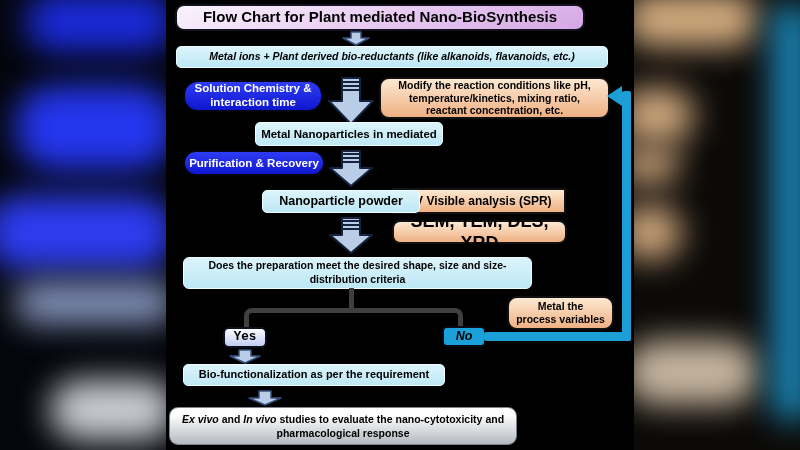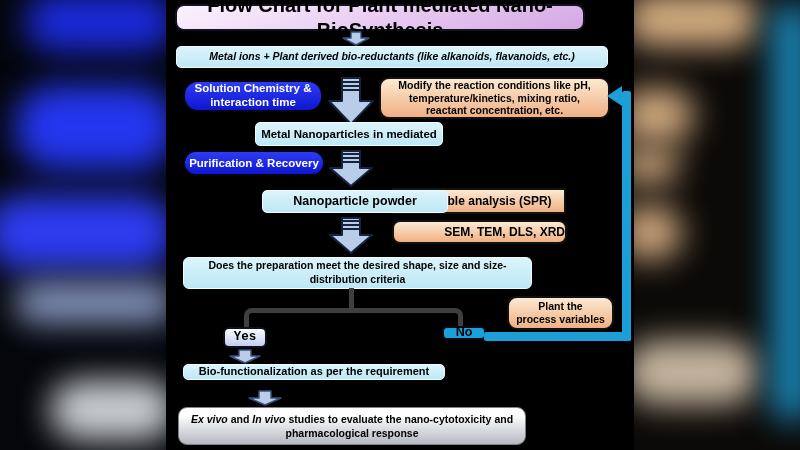--- a/index.html
+++ b/index.html
@@ -5,21 +5,21 @@
   html,body{margin:0;padding:0;background:#000;}
   .stage{position:relative;width:800px;height:450px;background:#000;overflow:hidden;
          font-family:"Liberation Sans",sans-serif;font-weight:bold;}
   .band{position:absolute;top:0;height:450px;overflow:hidden;}
   .band .blob{position:absolute;filter:blur(16px);border-radius:40px;}
   .box{position:absolute;box-sizing:border-box;display:flex;align-items:center;justify-content:center;
        text-align:center;color:#000;line-height:1.25;}
   .prelines{white-space:pre-line;}
   .nowrap{white-space:nowrap;}
   .titlebox{background:linear-gradient(160deg,#fbf4fd 0%,#e7c8f1 55%,#d5a7e4 100%);
-            border:2px solid #121220;border-radius:9px;font-size:20px;}
+            border:2px solid #121220;border-radius:9px;font-size:15px;}
   .lblue{background:linear-gradient(180deg,#dcf4fc,#bde8f5);border:1px solid #eefbff;border-radius:5px;}
   .bluebox{background:linear-gradient(180deg,#2e3cf4,#0f16d0);border:2px solid #05050f;
            border-radius:15px;color:#fff;align-items:center;}
   .orangebox{background:linear-gradient(180deg,#fde9d2,#efb083);border:2px solid #111;border-radius:10px;}
   .yesbox{background:linear-gradient(180deg,#fcfdff,#c3cdf1);border:2px solid #10101c;border-radius:6px;font-size:12.5px;font-family:Liberation Mono, monospace;}
   .nobox{background:#1ba1da;border:2px solid #0a0a14;border-radius:5px;font-size:12.5px;}
   .finalbox{background:linear-gradient(180deg,#fefefe 20%,#b4b9c0);border:1px solid #7e838a;border-radius:9px;}
   .arrow{position:absolute;}
   .cline{position:absolute;background:#1b9fd6;}
   .branch{position:absolute;border-top:5px solid #3f3f3f;border-left:5px solid #3f3f3f;
@@ -94,70 +94,70 @@
     <path d="M14 1 H32 V18 H44 L23 36 L2 18 H14 Z" fill="#b9cde9" stroke="#16233f" stroke-width="2" stroke-linejoin="round"></path>
     <line x1="14" y1="4" x2="32" y2="4" stroke="#16233f" stroke-width="2"></line>
     <line x1="14" y1="8" x2="32" y2="8" stroke="#16233f" stroke-width="2"></line>
     <line x1="14" y1="12" x2="32" y2="12" stroke="#16233f" stroke-width="2"></line>
   </svg>
 
   <div class="box orangebox" style="left:392px;top:152px;width:174px;height:26px;font-size:12px;border-radius:0;margin-top:36px;">
     <span>UV Visible analysis (SPR)</span>
   </div>
 
-  <div class="box lblue" style="left:262px;top:190px;width:186px;height:23px;font-size:12.5px;">
+  <div class="box lblue" style="left:262px;top:190px;width:158px;height:23px;font-size:12.5px;">
     <span>Nanoparticle powder</span>
   </div>
 
 
   <svg class="arrow" style="left:328px;top:217px;" width="46" height="38" viewBox="0 0 46 38">
     <path d="M14 1 H32 V18 H44 L23 36 L2 18 H14 Z" fill="#b9cde9" stroke="#16233f" stroke-width="2" stroke-linejoin="round"></path>
     <line x1="14" y1="4" x2="32" y2="4" stroke="#16233f" stroke-width="2"></line>
     <line x1="14" y1="8" x2="32" y2="8" stroke="#16233f" stroke-width="2"></line>
     <line x1="14" y1="12" x2="32" y2="12" stroke="#16233f" stroke-width="2"></line>
   </svg>
 
-  <div class="box orangebox" style="left:392px;top:220px;width:175px;height:24px;font-size:12px;border-radius:8px;justify-content:flex-end;">
+  <div class="box orangebox" style="left:392px;top:220px;width:175px;height:24px;font-size:18px;border-radius:8px;justify-content:flex-end;">
     <span>SEM, TEM, DLS, XRD</span>
   </div>
 
   <div class="box lblue prelines" style="left:183px;top:257px;width:349px;height:32px;font-size:10.5px;line-height:1.3;border-radius:6px;">
     <span>Does the preparation meet the desired shape, size and size-
 distribution criteria</span>
   </div>
 
   <div class="stub" style="left:349px;top:288px;width:5px;height:22px;"></div>
   <div class="branch" style="left:244px;top:308px;width:219px;height:19px;"></div>
 
   <div class="box yesbox" style="left:223px;top:327px;width:44px;height:21px;">
     <span>Yes</span>
   </div>
 
   <svg class="arrow" style="left:228px;top:349px;" width="34" height="15" viewBox="0 0 34 15">
     <path d="M11 1 H23 V7 H32 L17 14 L2 7 H11 Z" fill="#b9cde9" stroke="#36507c" stroke-width="1.5" stroke-linejoin="round"></path>
   </svg>
 
-  <div class="box nobox" style="left:442px;top:326px;width:44px;height:14px;">
+  <div class="box nobox" style="left:442px;top:326px;width:44px;height:21px;font-style:italic;">
     <span>No</span>
   </div>
 
   <div class="box orangebox prelines" style="left:507px;top:296px;width:107px;height:34px;font-size:10.5px;line-height:1.22;">
-    <span>Plant the
+    <span>Metal the
 process variables</span>
   </div>
 
   <div class="cline" style="left:484px;top:332px;width:147px;height:9px;border-radius:2px;"></div>
   <div class="cline" style="left:622px;top:91px;width:9px;height:250px;border-radius:2px;"></div>
   <div class="tri-left" style="left:607px;top:86px;"></div>
 
-  <div class="box lblue" style="left:183px;top:364px;width:262px;height:16px;font-size:11px;">
+  <div class="box lblue" style="left:183px;top:364px;width:262px;height:22px;font-size:11px;">
     <span>Bio-functionalization as per the requirement</span>
   </div>
 
   <svg class="arrow" style="left:247px;top:390px;" width="36" height="16" viewBox="0 0 36 16">
     <path d="M12 1 H24 V8 H34 L18 15 L2 8 H12 Z" fill="#b9cde9" stroke="#36507c" stroke-width="1.5" stroke-linejoin="round"></path>
   </svg>
 
-  <div class="box finalbox" style="left:178px;top:407px;width:348px;height:38px;font-size:10.5px;line-height:1.35;">
+  <div class="box finalbox" style="left:169px;top:407px;width:348px;height:38px;font-size:10.5px;line-height:1.35;">
     <span><span style="font-style: italic;">Ex vivo</span><span> and </span><span style="font-style: italic;">In vivo</span><span> studies to evaluate the nano-cytotoxicity and pharmacological response</span></span>
   </div>
 
 </div>
 
 </body></html>

